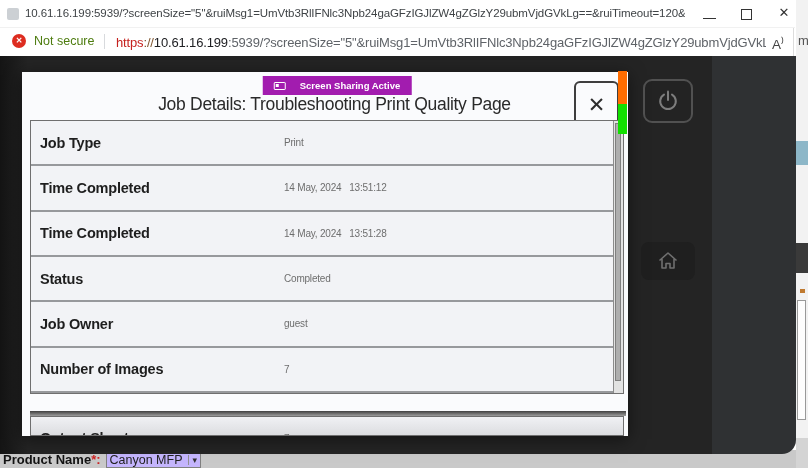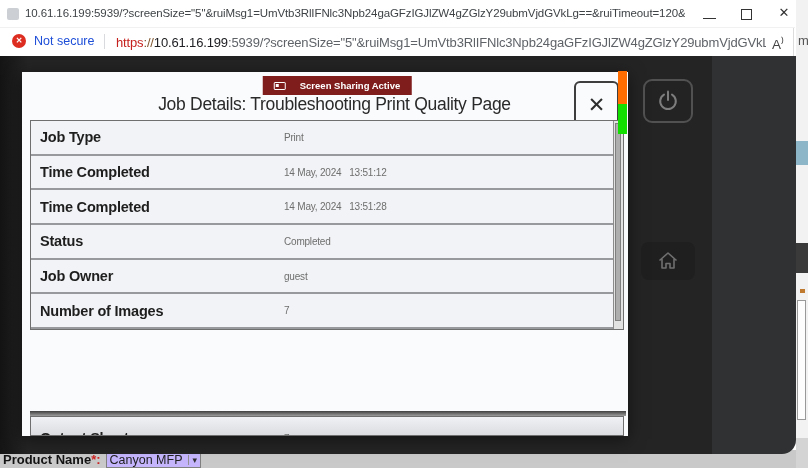--- a/index.html
+++ b/index.html
@@ -10,21 +10,21 @@
   .tabbar { position:absolute; left:0; top:0; width:795px; height:28px; background:#fff; border-bottom:1px solid #f1f1f1; }
   .favicon { position:absolute; left:7px; top:8px; width:12px; height:12px; background:#ccd0d4; border-radius:2px; }
   .tab-title { position:absolute; left:25px; top:7px; width:660px; font-size:11.5px; color:#3f4346; white-space:nowrap; overflow:hidden; letter-spacing:-0.1px; }
   .ctl-min { position:absolute; left:703px; top:18px; width:13px; height:0; border-top:1.6px solid #333; }
   .ctl-max { position:absolute; left:741px; top:9px; width:11px; height:11px; border:1.3px solid #333; }
   .ctl-close { position:absolute; left:775px; top:5px; width:18px; font-size:13px; color:#333; text-align:center; }
 
   .addrbar { position:absolute; left:0; top:28px; width:795px; height:28px; background:#fff; }
   .security-chip { position:absolute; left:12px; top:6px; display:flex; align-items:center; gap:8px; }
   .err-icon { width:14px; height:14px; border-radius:50%; background:#dd2c20; color:#fff; font-size:8px; line-height:14px; text-align:center; font-weight:bold; }
-  .not-secure { font-size:12.5px; color:#1d4ed8; }
+  .not-secure { font-size:12.5px; color:#4d7c0f; }
   .chip-sep { position:absolute; left:104px; top:6px; width:1px; height:15px; background:#d8dadd; }
   .url { position:absolute; left:116px; top:7px; font-size:13px; white-space:nowrap; width:650px; overflow:hidden; letter-spacing:-0.15px; }
   .u-scheme { color:#c5221f; } .u-sep { color:#80562f; } .u-host { color:#202124; } .u-rest { color:#5f6368; }
   .read-aloud { position:absolute; left:772px; top:7px; font-size:13.5px; color:#454545; }
   .win-right-edge { position:absolute; left:793px; top:0; width:1px; height:56px; background:#dcdcdc; }
 
   
   .viewport { position:absolute; left:0; top:56px; width:796px; height:412px; background:#fff; overflow:hidden; }
   .band { position:absolute; left:0; top:394px; width:796px; height:18px; background:#c9c9c9; z-index:1; display:flex; align-items:flex-start; padding:2px 0 0 3px; overflow:hidden; }
   .band-label { font-size:13px; font-weight:bold; color:#141414; }
@@ -42,28 +42,28 @@
               display:flex; align-items:center; justify-content:center; z-index:3; }
 
   .leds { position:absolute; left:618px; top:15px; width:9px; z-index:5; }
   .led-top { width:9px; height:33px; background:#ff6d00; }
   .led-bottom { width:9px; height:30px; background:#12df00; }
 
   
   .dialog { position:absolute; left:22px; top:16px; width:606px; height:364px; background:#fafbfd; z-index:4;
             box-shadow:0 3px 16px rgba(0,0,0,0.5); }
   .dlg-title { text-align:center; padding-top:22px; font-size:17.5px; color:#2a2a2a; letter-spacing:-0.3px;margin-left:19px; }
-  .badge { position:absolute; top:4px; left:50%; transform:translateX(-50%); margin-left:12px; background:#7f1d1d; color:#fff;
+  .badge { position:absolute; top:4px; left:50%; transform:translateX(-50%); margin-left:12px; background:#a21caf; color:#fff;
            height:19px; display:flex; align-items:center; gap:14px; padding:0 11px; font-size:9.5px; font-weight:bold; z-index:6; }
   .badge-icon { width:12px; height:8px; border:1px solid #fff; border-radius:1px; position:relative; }
   .badge-icon::after { content:""; position:absolute; left:1px; top:1px; width:3px; height:3px; background:#fff; }
   .close-btn { position:absolute; top:9px; right:9px; width:45px; height:47px; border:2px solid #3e3e3e; border-radius:6px;
                display:flex; align-items:center; justify-content:center; font-size:21px; color:#2d2d2d; background:transparent; cursor:pointer; }
 
-  .jtable { position:relative; margin:5px 0 0 8px; width:594px; height:210px; border:1px solid #6f6f6f; display:flex;
+  .jtable { position:relative; margin:5px 0 0 8px; width:594px; height:274px; border:1px solid #6f6f6f; display:flex;
             flex-direction:column; background:#f2f3f6; }
   .t-row { flex:1; display:flex; align-items:center; border-bottom:2px solid #97999c; }
   .t-row:last-child { border-bottom:none; }
   .t-label { width:233px; padding-left:9px; font-size:14.5px; font-weight:bold; color:#1e1e1e; letter-spacing:-0.2px; }
   .t-value { font-size:10px; color:#6e6e6e; white-space:pre; letter-spacing:-0.2px;margin-left:20px; }
   .t-scroll { position:absolute; right:0; top:0; width:10px; height:100%; border-left:1px solid #8b8b8b; background:#e2e2e2; }
   .t-thumb { position:absolute; left:1px; top:2px; width:6px; height:95%; background:#aeaeae; border:1px solid #7f7f7f; }
 
   .row-shadow { position:absolute; left:8px; top:339px; width:596px; height:5px; background:linear-gradient(#3f3f3f,#9c9c9c); }
   .partial-row { position:absolute; left:8px; top:344px; width:594px; height:20px; overflow:hidden; border:1px solid #6f6f6f;

